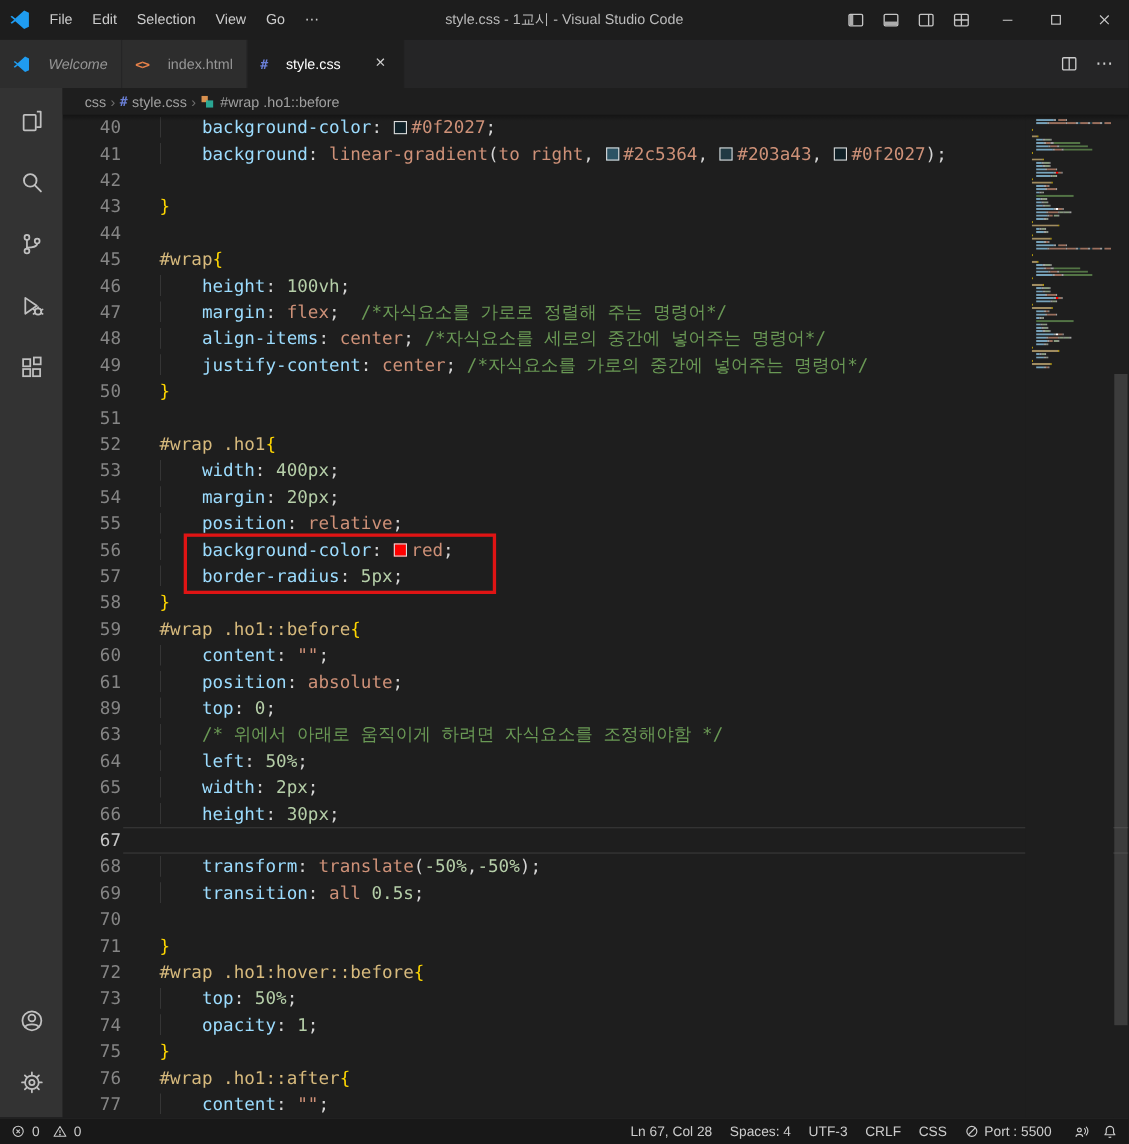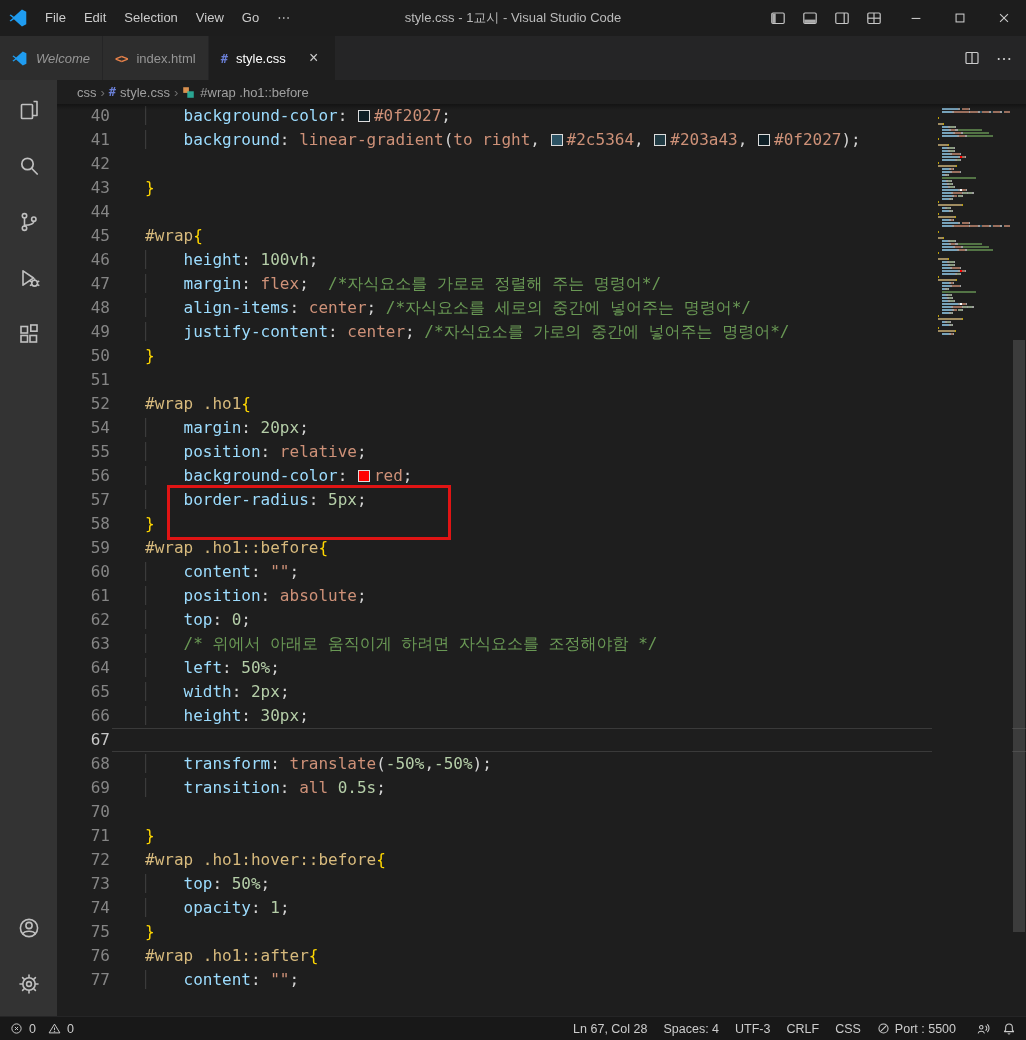--- a/index.html
+++ b/index.html
@@ -18,21 +18,21 @@
   .menu-item { padding:0 9px; height:26px; line-height:26px; border-radius:4px; }
   .tb-title { position:absolute; left:0; right:0; text-align:center; font-size:13px; color:#bbbbbb; pointer-events:none; }
   .tb-right { margin-left:auto; display:flex; align-items:center; height:100%; position:relative; z-index:1; }
   .layout-icons { display:flex; gap:4px; padding:0 6px; color:#c5c5c5; }
   .layout-icons .li { width:28px; height:28px; display:grid; place-items:center; }
   .win-btn { width:44px; height:36px; display:grid; place-items:center; color:#cccccc; }
 
   
   .tabstrip { height:44px; background:#252526; display:flex; align-items:stretch; flex:none; }
   .tabs { display:flex; }
-  .tab { display:flex; align-items:center; gap:9px; padding:0 12px; background:#2d2d2d; color:#969696; font-size:13px; border-right:1px solid #252526; }
+  .tab { display:flex; align-items:center; gap:17px; padding:0 12px; background:#2d2d2d; color:#969696; font-size:13px; border-right:1px solid #252526; }
   .tab.active { background:#1e1e1e; color:#ffffff; }
   .tab-label.preview { font-style:italic; }
   .tab-close { margin-left:10px; font-size:16px; color:#cccccc; width:18px; height:18px; display:grid; place-items:center; border-radius:4px; }
   .ficon { font-family:"DejaVu Sans Mono", monospace; font-size:12px; font-weight:bold; letter-spacing:-1px; }
   .tab-actions { margin-left:auto; display:flex; align-items:center; gap:16px; padding:0 14px; color:#cccccc; font-size:16px; }
 
   
   .breadcrumbs { height:24px; background:#1e1e1e; display:flex; align-items:center; padding-left:20px; font-size:13px; color:#a0a0a0; flex:none; }
   .bc-sep { color:#6e6e6e; padding:0 4px; font-size:13px; }
   .bc-item { display:flex; align-items:center; gap:5px; }
@@ -312,20 +312,24 @@
             </div>
             <div class="line">
               <span class="gutter">51</span>
               <span class="code"></span>
             </div>
             <div class="line">
               <span class="gutter">52</span>
               <span class="code"><span class="tk tk-s">#wrap .ho1</span><span class="tk tk-b">{</span></span>
             </div>
             <div class="line">
+              <span class="gutter">53</span>
+              <span class="code"><span class="tk tk-d">    </span><span class="tk tk-p">width</span><span class="tk tk-d">: </span><span class="tk tk-n">400px</span><span class="tk tk-d">;</span></span>
+            </div>
+            <div class="line">
               <span class="gutter">54</span>
               <span class="code"><span class="tk tk-d">    </span><span class="tk tk-p">margin</span><span class="tk tk-d">: </span><span class="tk tk-n">20px</span><span class="tk tk-d">;</span></span>
             </div>
             <div class="line">
               <span class="gutter">55</span>
               <span class="code"><span class="tk tk-d">    </span><span class="tk tk-p">position</span><span class="tk tk-d">: </span><span class="tk tk-v">relative</span><span class="tk tk-d">;</span></span>
             </div>
             <div class="line">
               <span class="gutter">56</span>
               <span class="code"><span class="tk tk-d">    </span><span class="tk tk-p">background-color</span><span class="tk tk-d">: </span><span class="swatch" style="background: rgb(255, 0, 0);"></span><span class="tk tk-v">red</span><span class="tk tk-d">;</span></span>
@@ -344,21 +348,21 @@
             </div>
             <div class="line">
               <span class="gutter">60</span>
               <span class="code"><span class="tk tk-d">    </span><span class="tk tk-p">content</span><span class="tk tk-d">: </span><span class="tk tk-v">""</span><span class="tk tk-d">;</span></span>
             </div>
             <div class="line">
               <span class="gutter">61</span>
               <span class="code"><span class="tk tk-d">    </span><span class="tk tk-p">position</span><span class="tk tk-d">: </span><span class="tk tk-v">absolute</span><span class="tk tk-d">;</span></span>
             </div>
             <div class="line">
-              <span class="gutter">62</span>
+              <span class="gutter">89</span>
               <span class="code"><span class="tk tk-d">    </span><span class="tk tk-p">top</span><span class="tk tk-d">: </span><span class="tk tk-n">0</span><span class="tk tk-d">;</span></span>
             </div>
             <div class="line">
               <span class="gutter">63</span>
               <span class="code"><span class="tk tk-d">    </span><span class="tk tk-c">/* 위에서 아래로 움직이게 하려면 자식요소를 조정해야함 */</span></span>
             </div>
             <div class="line">
               <span class="gutter">64</span>
               <span class="code"><span class="tk tk-d">    </span><span class="tk tk-p">left</span><span class="tk tk-d">: </span><span class="tk tk-n">50%</span><span class="tk tk-d">;</span></span>
             </div>

